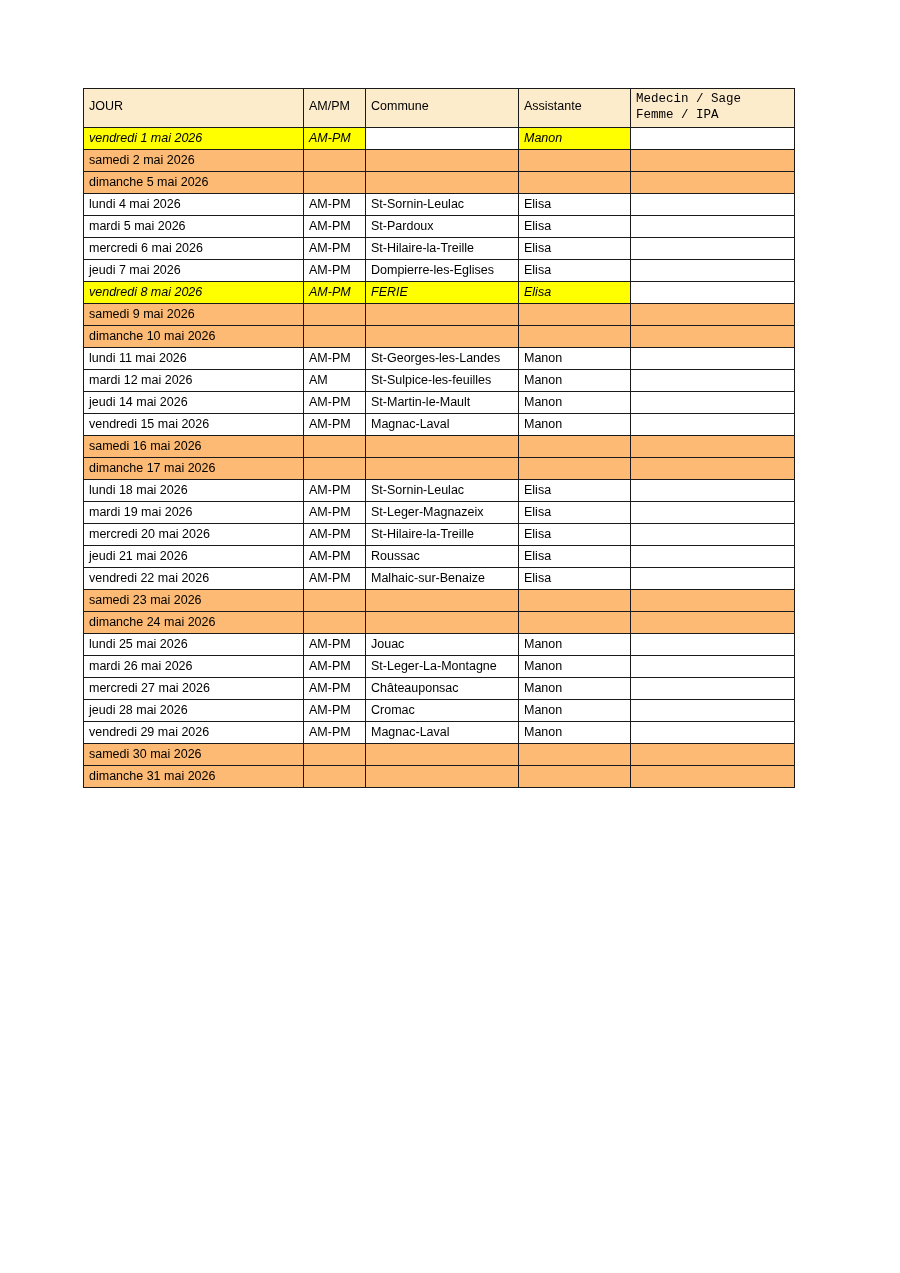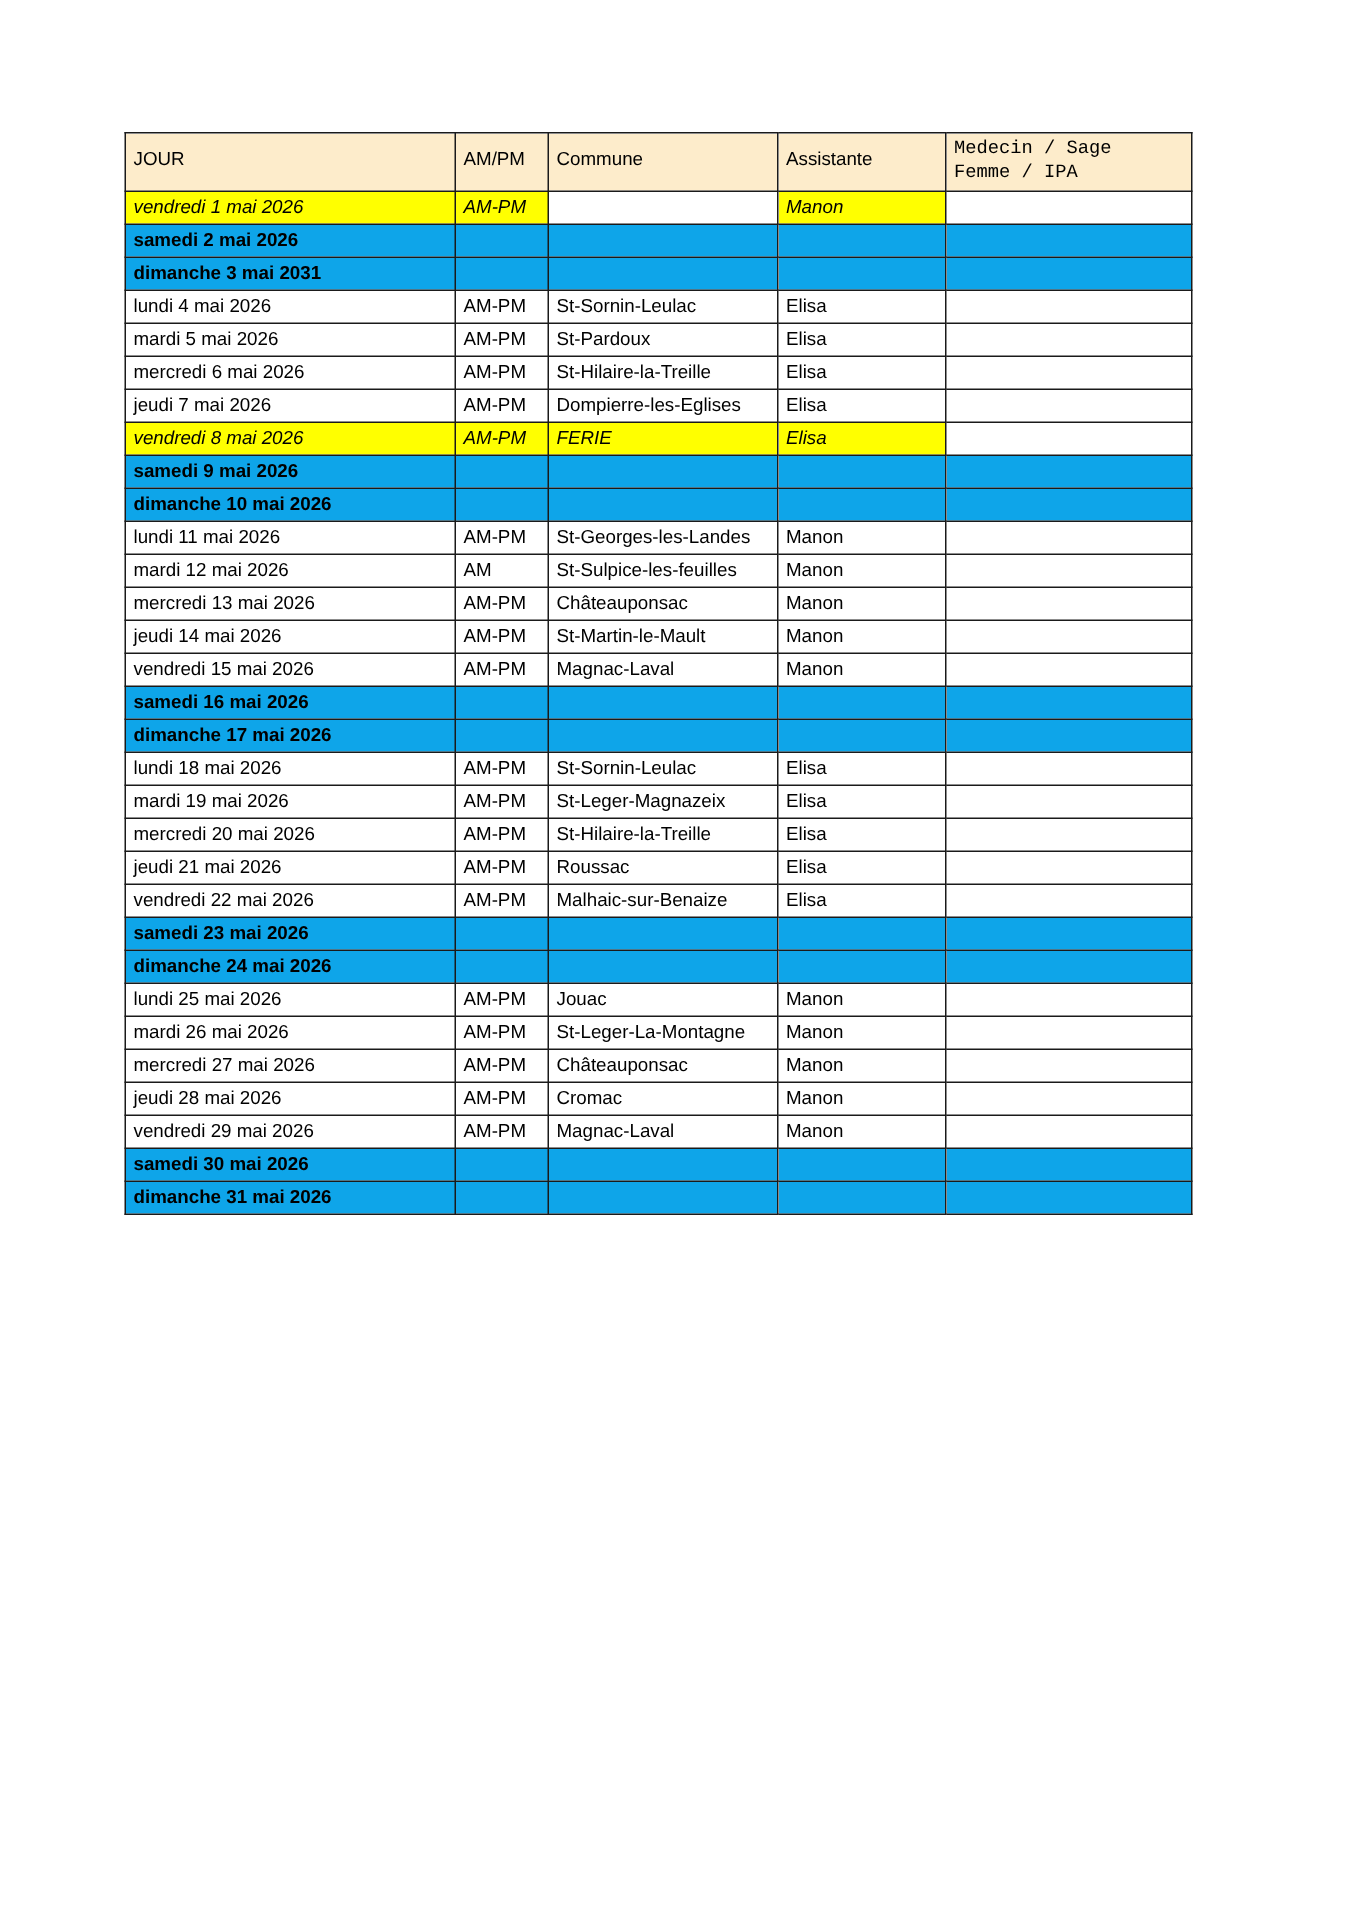--- a/index.html
+++ b/index.html
@@ -55,22 +55,21 @@
     font-size: 12.5px;
     height: 38px;
     vertical-align: top;
     padding-top: 8px;
     line-height: 1.25;
   }
   tbody tr { height: 21px; }
   tbody td { height: 21px; }
 
   tr.weekend td {
-    background: #0ea5e9;
-    font-weight: bold;
+    background: #fdba74;
   }
   tr.highlight td {
     background: #ffff00;
     font-style: italic;
   }
   tr.highlight td.blank-white {
     background: #ffffff;
   }
   tr.highlight td.plain {
     background: #ffffff;
@@ -113,21 +112,21 @@
             <td class="plain"></td>
           </tr>
           <tr class="weekend">
             <td>samedi 2 mai 2026</td>
             <td></td>
             <td></td>
             <td></td>
             <td></td>
           </tr>
           <tr class="weekend">
-            <td>dimanche 3 mai 2031</td>
+            <td>dimanche 5 mai 2026</td>
             <td></td>
             <td></td>
             <td></td>
             <td></td>
           </tr>
           <tr>
             <td>lundi 4 mai 2026</td>
             <td>AM-PM</td>
             <td>St-Sornin-Leulac</td>
             <td>Elisa</td>
@@ -179,27 +178,20 @@
             <td>lundi 11 mai 2026</td>
             <td>AM-PM</td>
             <td>St-Georges-les-Landes</td>
             <td>Manon</td>
             <td></td>
           </tr>
           <tr>
             <td>mardi 12 mai 2026</td>
             <td>AM</td>
             <td>St-Sulpice-les-feuilles</td>
-            <td>Manon</td>
-            <td></td>
-          </tr>
-          <tr>
-            <td>mercredi 13 mai 2026</td>
-            <td>AM-PM</td>
-            <td>Châteauponsac</td>
             <td>Manon</td>
             <td></td>
           </tr>
           <tr>
             <td>jeudi 14 mai 2026</td>
             <td>AM-PM</td>
             <td>St-Martin-le-Mault</td>
             <td>Manon</td>
             <td></td>
           </tr>

